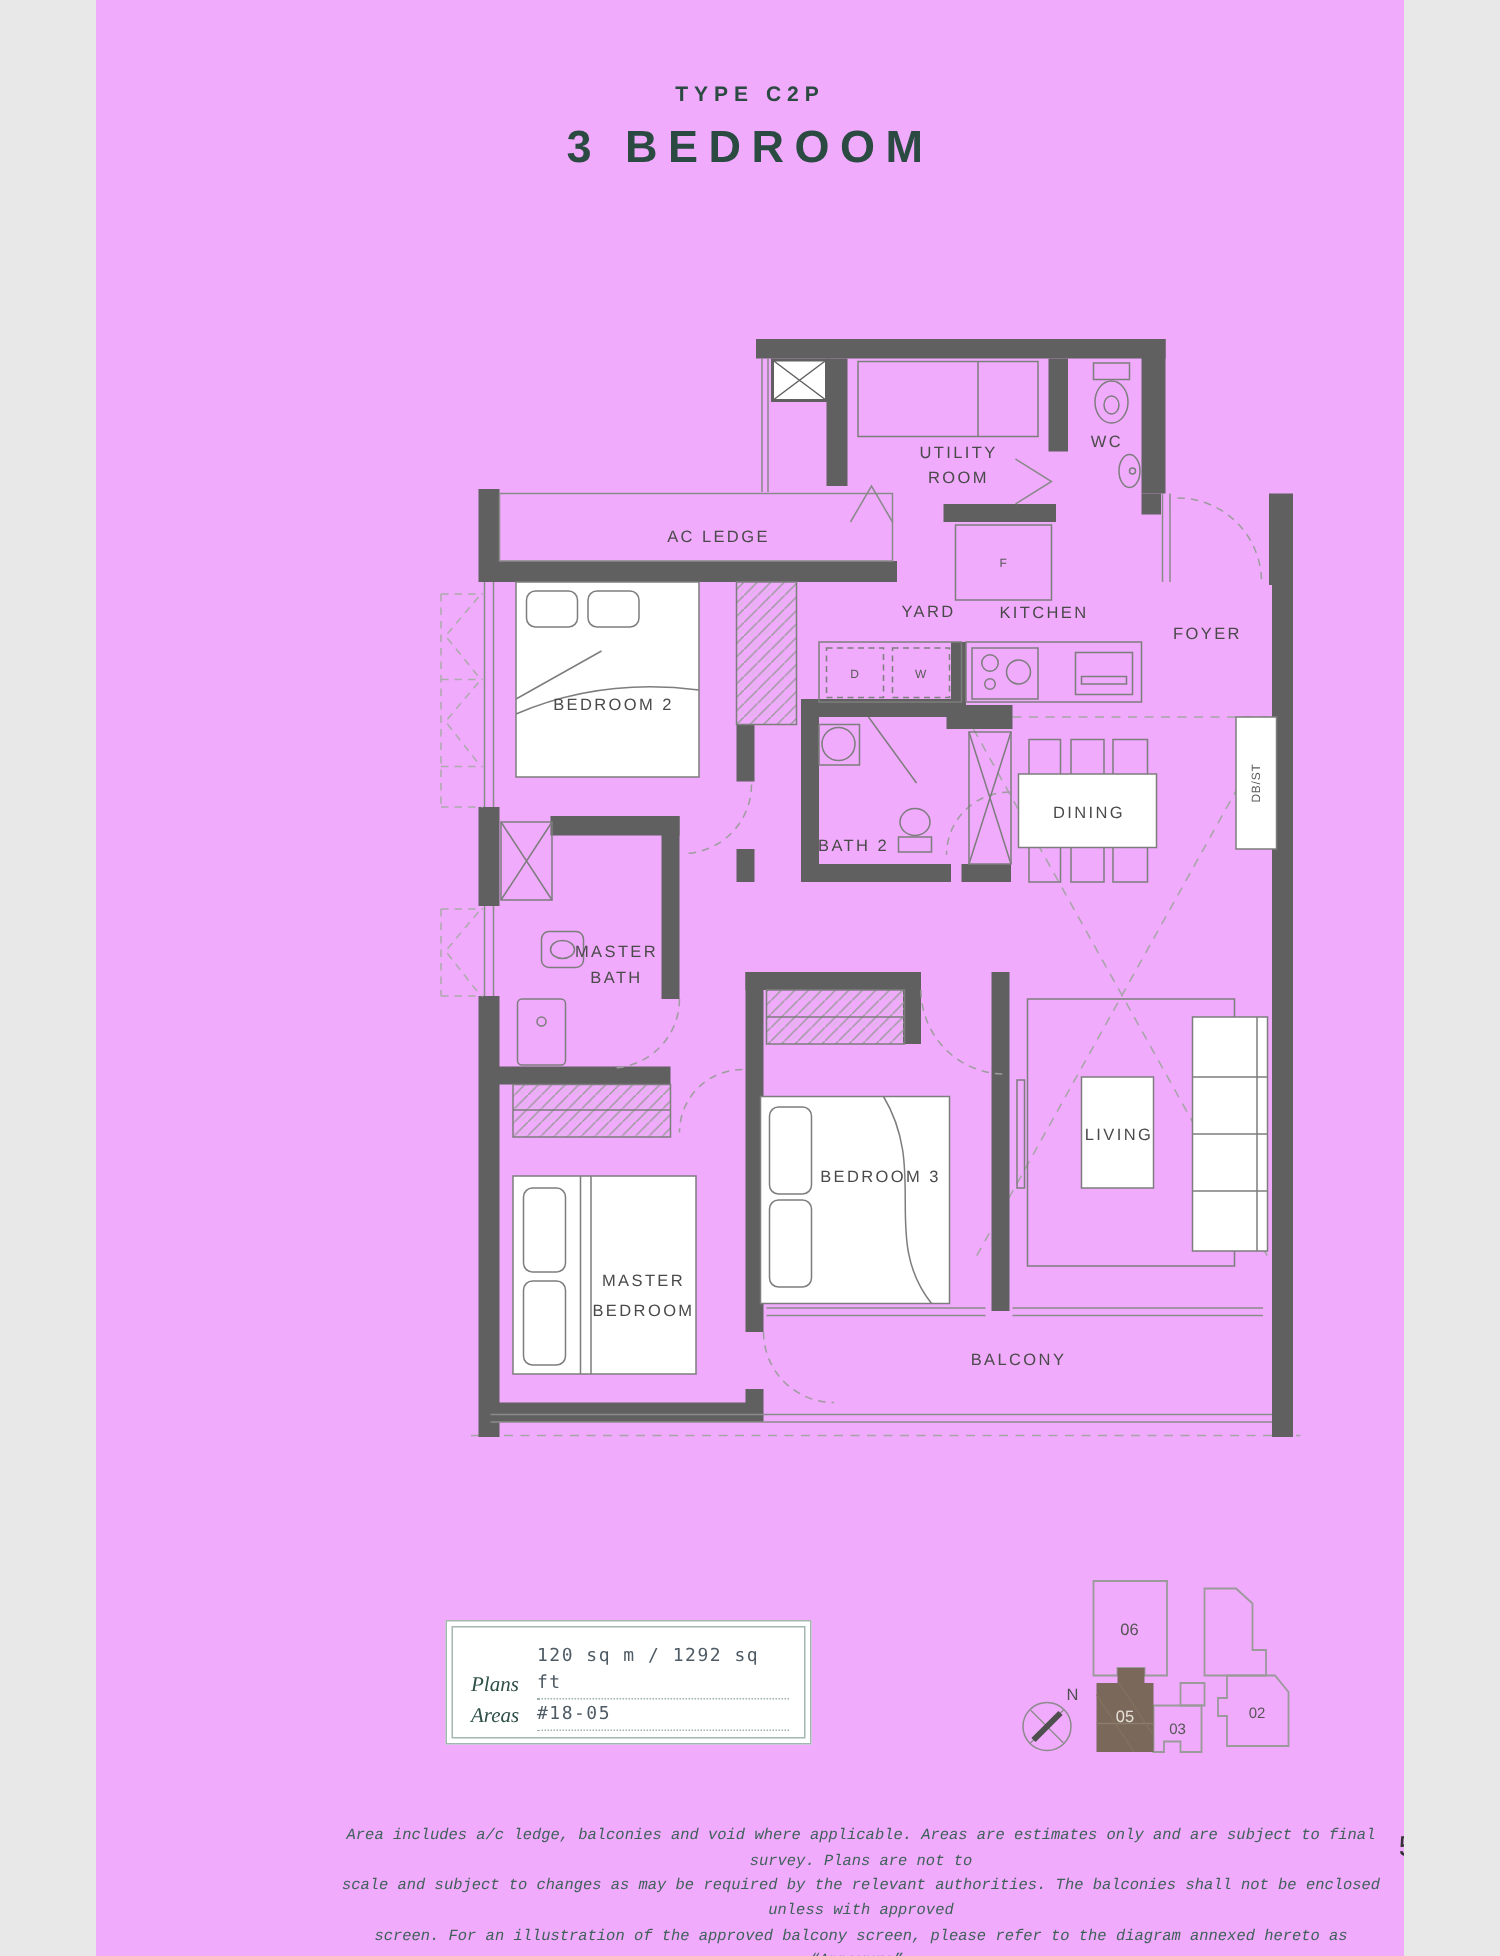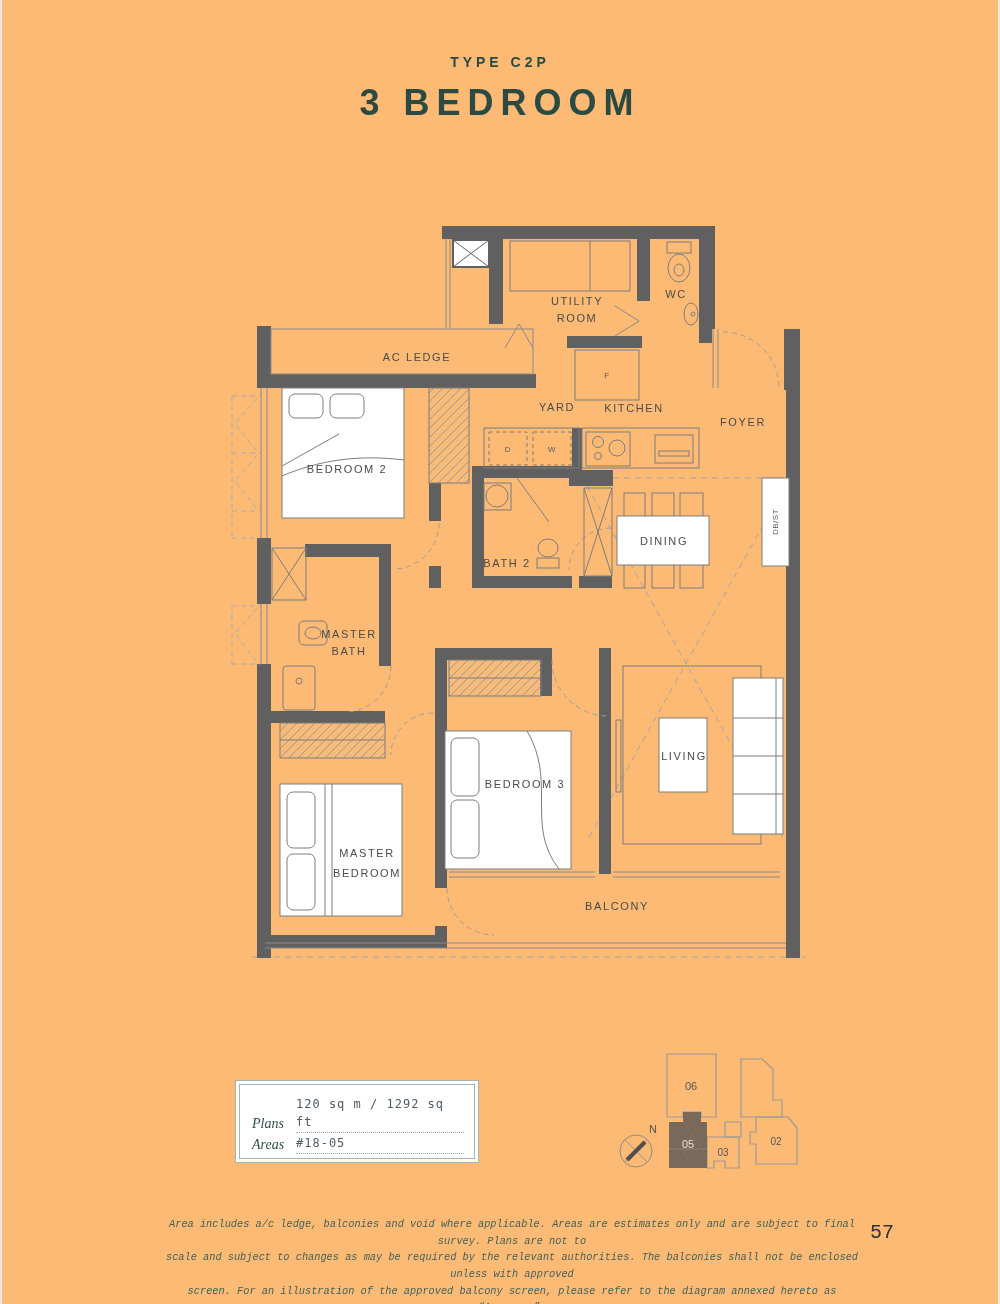--- a/index.html
+++ b/index.html
@@ -1,21 +1,21 @@
 <!DOCTYPE html>
 <html><head>
 <meta charset="utf-8">
 <style>
   html,body{margin:0;padding:0;background:#e8e8e8;}
-  .page{position:relative;width:996px;height:1304px;background:#fdba74;margin:0 auto;overflow:hidden;
+  .page{position:relative;width:872px;height:1304px;background:#f0abfc;margin:0 auto;overflow:hidden;
         font-family:"Liberation Sans",sans-serif;}
   .type-label{position:absolute;top:54px;left:0;width:100%;text-align:center;
         font-size:14px;font-weight:bold;letter-spacing:4px;color:#2b4a41;}
   .main-title{position:absolute;top:82px;left:0;width:100%;text-align:center;
-        font-size:36px;font-weight:bold;letter-spacing:7px;color:#2b4a41;}
+        font-size:30px;font-weight:bold;letter-spacing:7px;color:#2b4a41;}
   .plan-svg{position:absolute;left:225px;top:226px;}
   .keyplan-svg{position:absolute;left:602px;top:1040px;}
   .info-box{position:absolute;left:233px;top:1080px;width:244px;height:83px;
         border:1px solid #a3b6b0;padding:3px;box-sizing:border-box;background:#fff;}
   .info-box-inner{border:1px solid #a3b6b0;width:100%;height:100%;box-sizing:border-box;
         padding:9px 10px 8px 12px;display:flex;flex-direction:column;justify-content:space-between;}
   .info-row{display:flex;align-items:flex-end;gap:10px;}
   .info-label{font-family:"Liberation Serif",serif;font-style:italic;font-size:14px;color:#2f5049;
         padding-bottom:1px;min-width:34px;}
   .info-value-wrap{flex:1;border-bottom:1px dotted #9eb3ad;padding-bottom:2px;}

